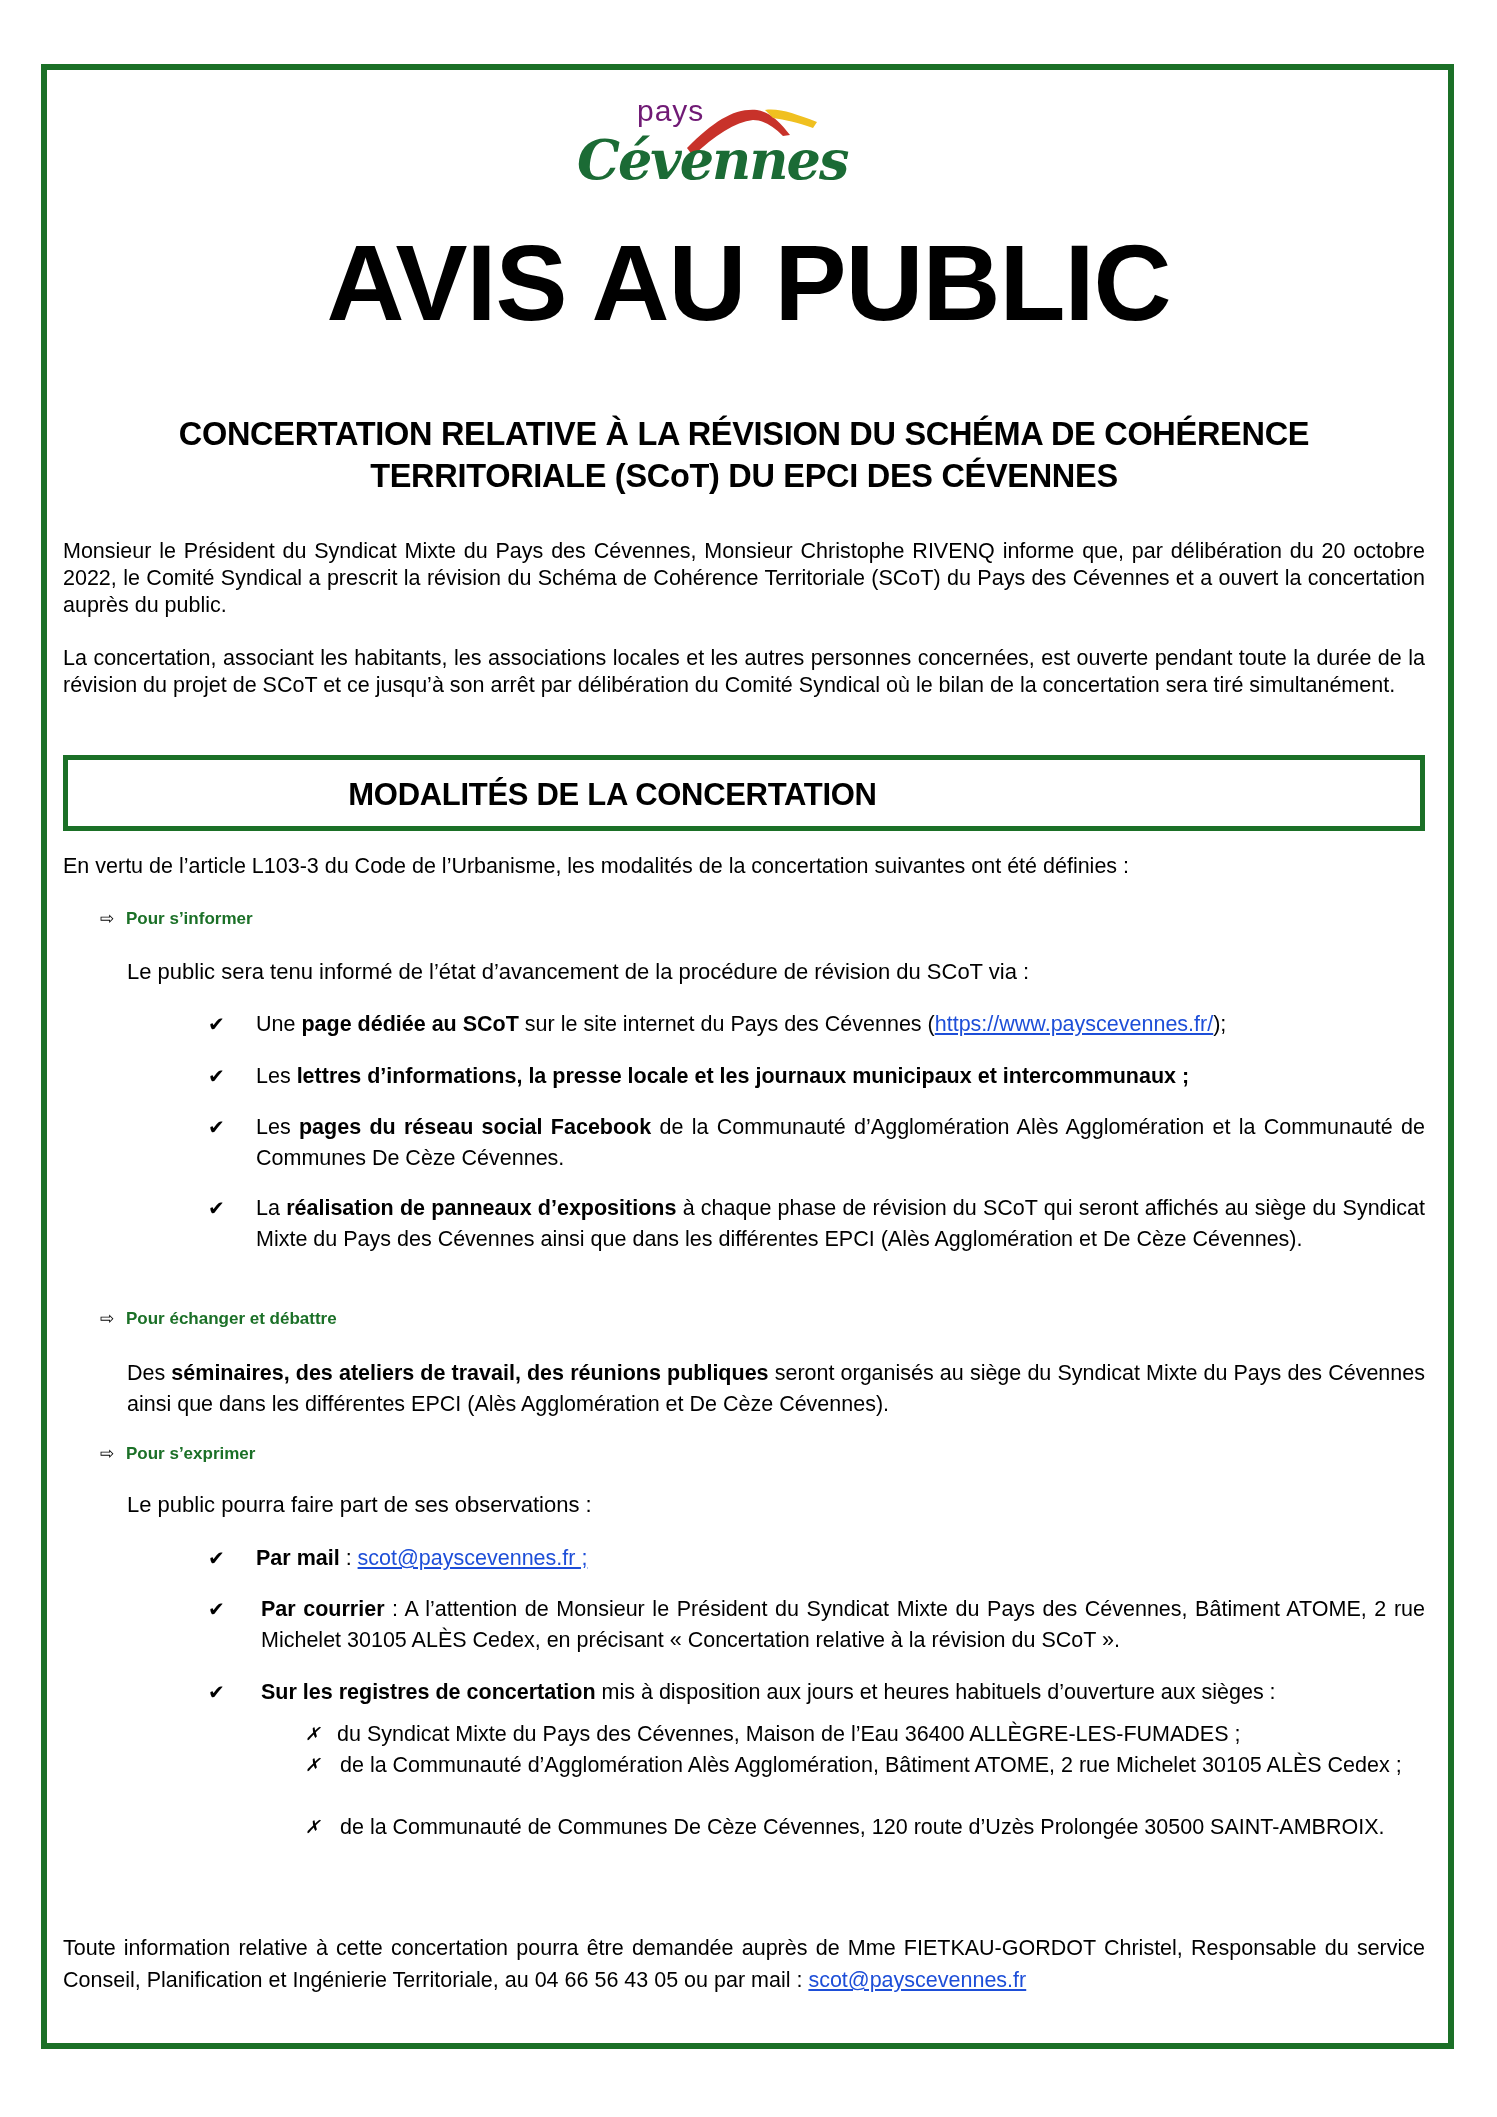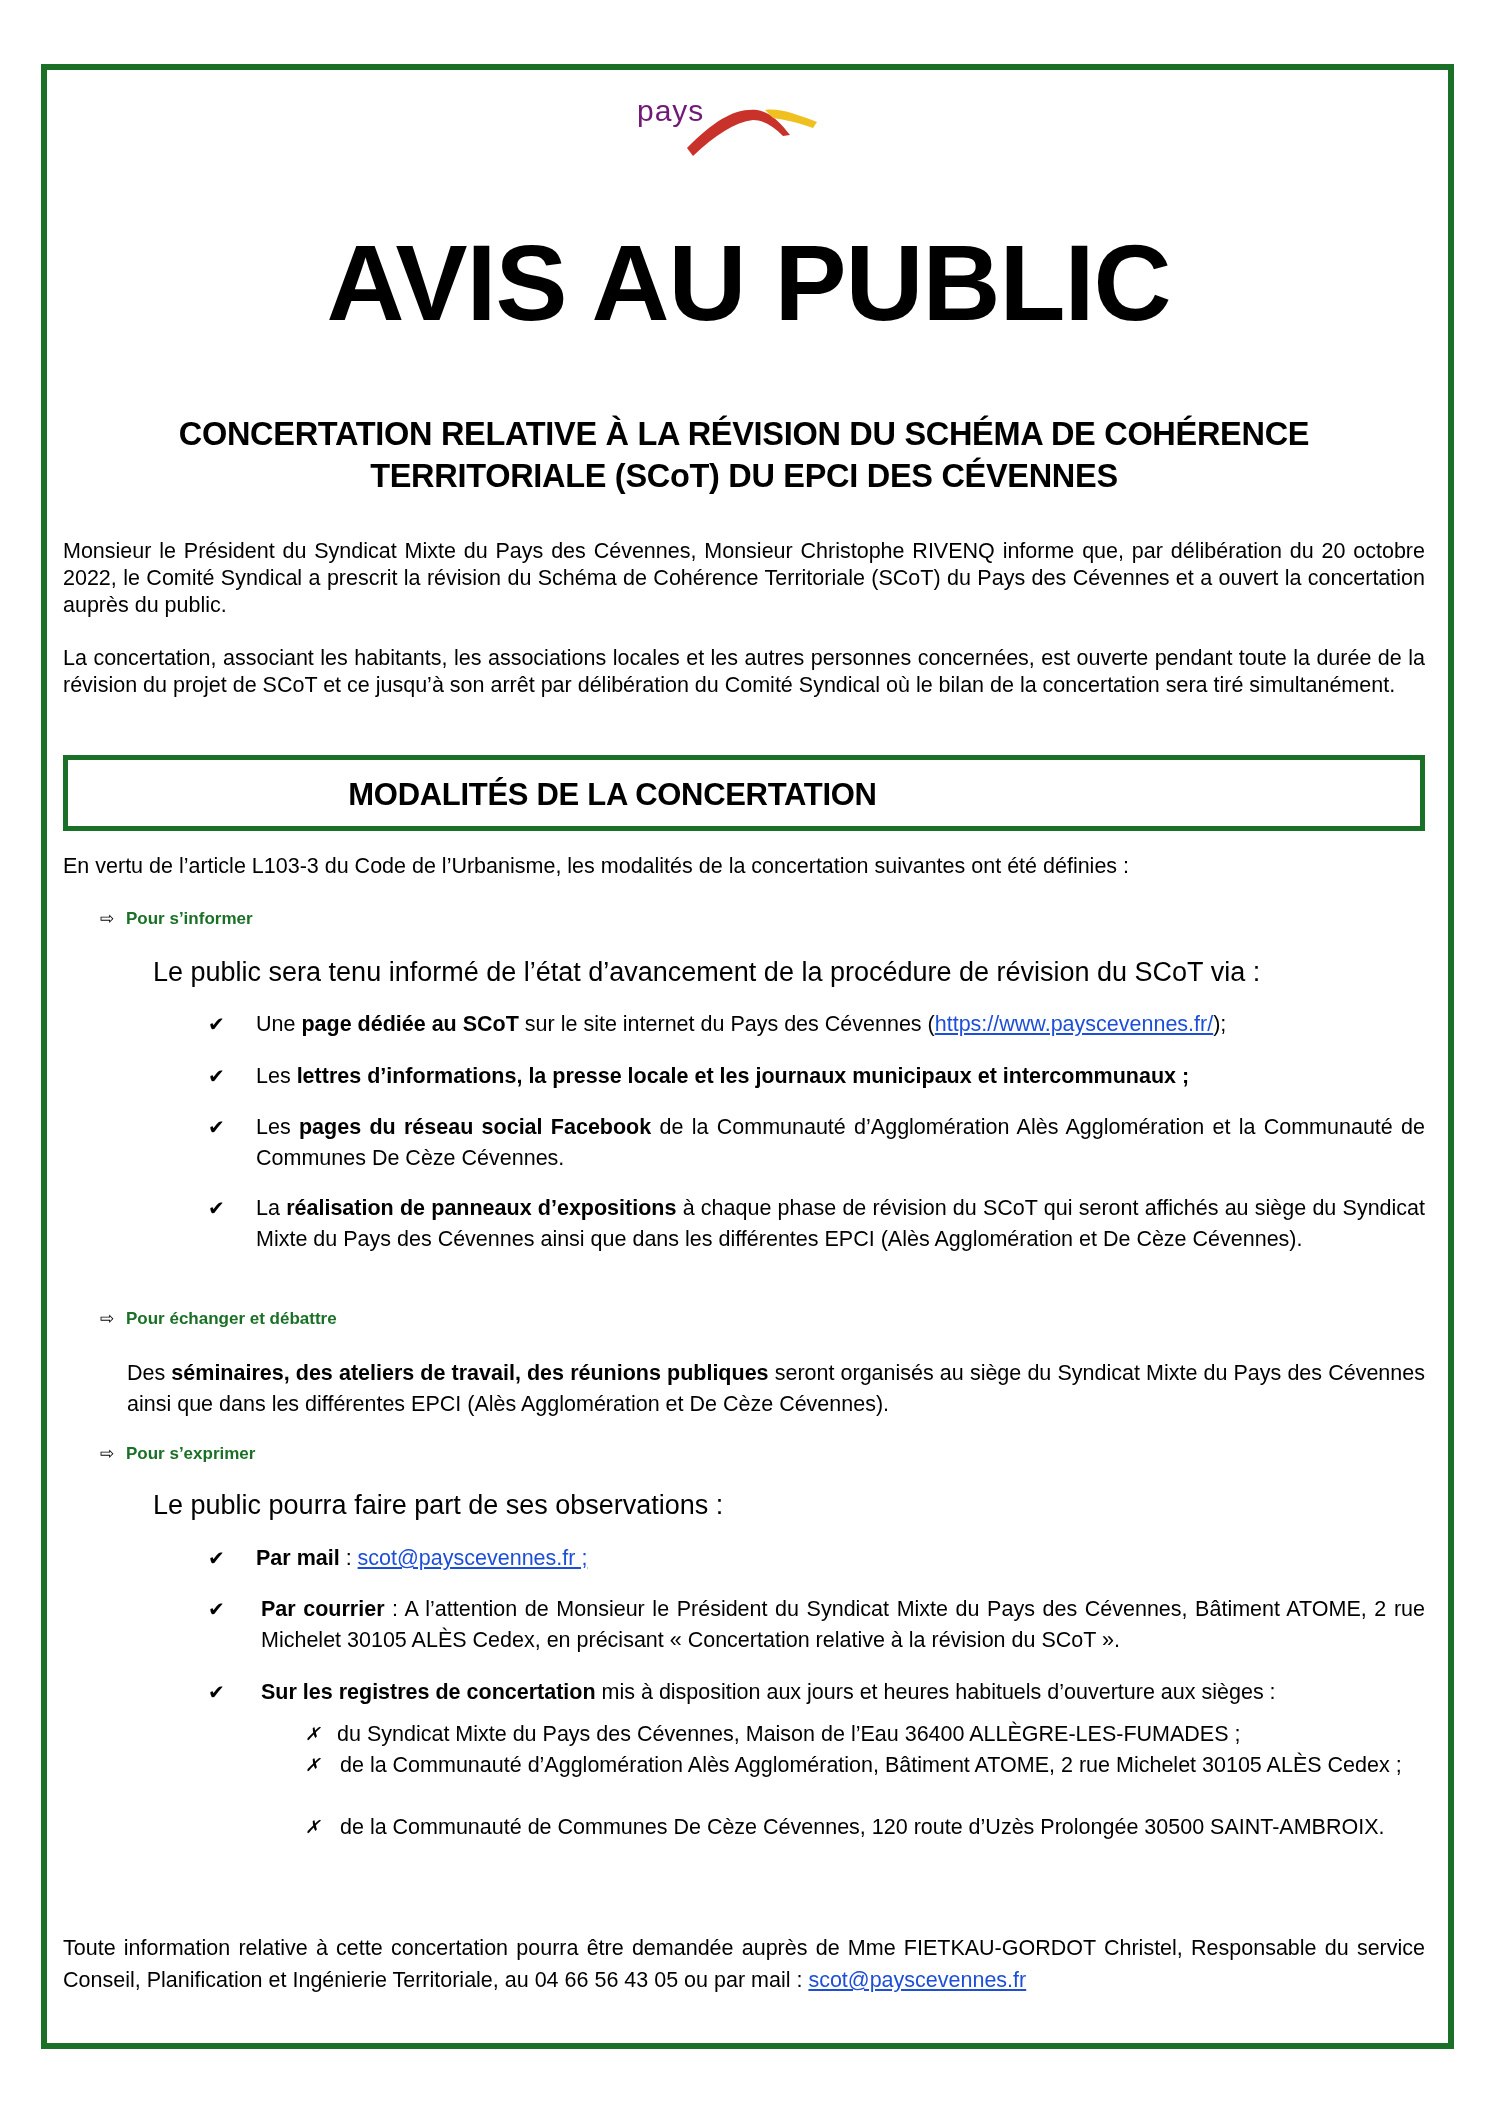--- a/index.html
+++ b/index.html
@@ -12,21 +12,21 @@
   .title { left:0; width:1497px; top:228px; text-align:center; font-weight:bold;
            font-size:108px; letter-spacing:-1px; line-height:110px; }
   .headline { left:63px; width:1362px; top:413px; text-align:center; font-weight:bold;
               font-size:32.5px; line-height:42px; letter-spacing:-0.3px; }
   .para { left:63px; width:1362px; font-size:21.5px; line-height:27px; text-align:justify; }
   .modbox { left:63px; top:755px; width:1352px; height:66px; border:5px solid #1b7027; }
   .modtitle { left:63px; width:1099px; top:775px; text-align:center; font-weight:bold;
               font-size:31px; line-height:40px; letter-spacing:-0.3px; }
   .section { left:100px; font-size:17px; font-weight:bold; color:#1b7027; line-height:28px; }
   .section .arrow { display:inline-block; width:26px; color:#000; font-weight:normal; }
-  .intro { left:127px; font-size:27px; line-height:28px;margin-left:26px; }
+  .intro { left:127px; font-size:22px; line-height:28px; }
   .bullet { left:208px; width:1217px; font-size:21.5px; line-height:31px; }
   .bullet .ck { position:absolute; left:0; top:0; width:30px; font-size:20px; }
   .bullet .txt { display:block; margin-left:48px; text-align:justify; }
   .sub { left:305px; width:1120px; font-size:21.5px; line-height:31px; }
   .sub .x { position:absolute; left:0; top:0; font-size:18px; font-style:italic; }
   .sub .txt { display:block; margin-left:35px; text-align:justify; }
   a.link { color:#1d4ed8; text-decoration:underline; }
   b { font-weight:bold; }
   .footer { left:63px; width:1362px; font-size:21.5px; line-height:32px; text-align:justify; }
 </style>
@@ -34,20 +34,21 @@
 <body>
 
 <div class="frame"></div>
 
 <div class="abs logo">
   <svg width="270" height="100" viewBox="0 0 270 100">
     <path d="M112 48 C140 20, 160 8, 182 10 C195 12, 205 22, 215 35 L208 36 C198 26, 188 20, 178 20 C160 22, 140 35, 118 56 Z" fill="#c8322a"></path>
     <path d="M190 10 C205 8, 220 14, 242 22 L238 28 C222 22, 210 20, 198 18 Z" fill="#f0c020"></path>
   </svg>
   <div class="abs" style="left:62px;top:-6px;font-size:30px;color:#701a75;letter-spacing:1px;">pays</div>
+  <div class="abs" style="left:2px;top:28px;font-family:'DejaVu Serif',serif;font-style:italic;font-weight:bold;font-size:54px;color:#1b6b35;letter-spacing:-2px;">Cévennes</div>
 </div>
 
 <div class="abs title">AVIS AU PUBLIC</div>
 
 <div class="abs headline">
   <div>CONCERTATION RELATIVE À LA RÉVISION DU SCHÉMA DE COHÉRENCE</div>
   <div>TERRITORIALE (SCoT) DU EPCI DES CÉVENNES</div>
 </div>
 
 <div class="abs para" style="top:538px;">Monsieur le Président du Syndicat Mixte du Pays des Cévennes, Monsieur Christophe RIVENQ informe que, par délibération du 20 octobre 2022, le Comité Syndical a prescrit la révision du Schéma de Cohérence Territoriale (SCoT) du Pays des Cévennes et a ouvert la concertation auprès du public.</div>

